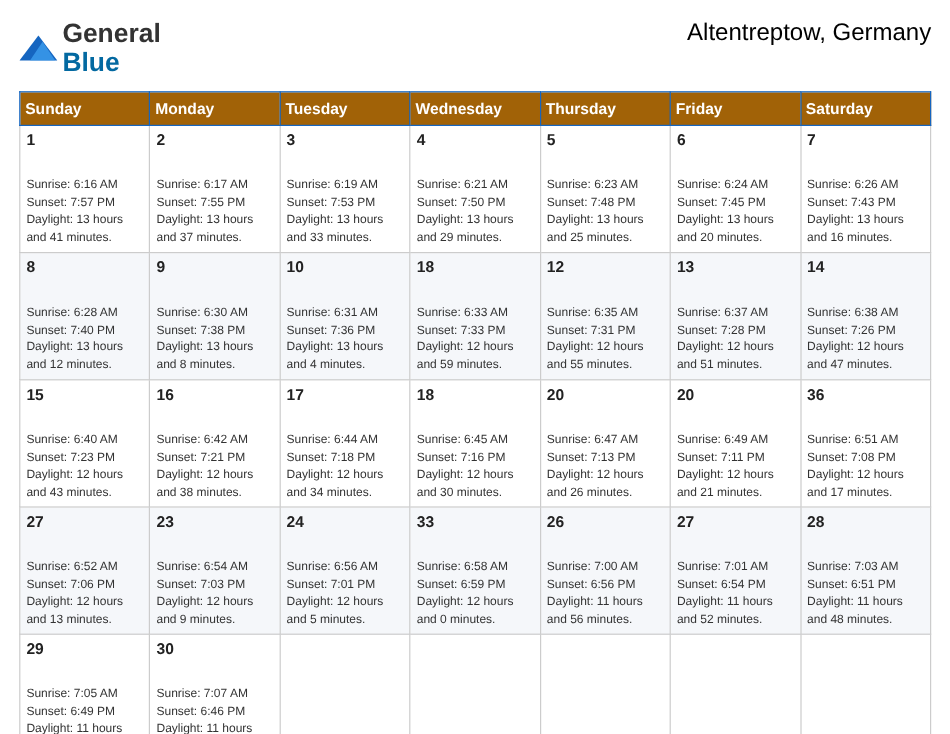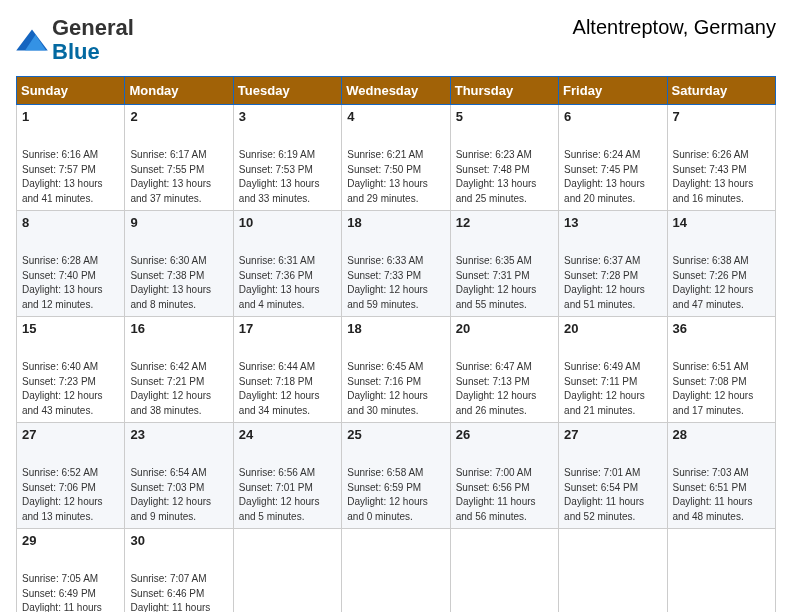--- a/index.html
+++ b/index.html
@@ -205,21 +205,21 @@
         </td>
         <td>
           <span class="day-num">23</span>
           <div class="day-info">Sunrise: 6:54 AM<br>Sunset: 7:03 PM<br>Daylight: 12 hours<br>and 9 minutes.</div>
         </td>
         <td>
           <span class="day-num">24</span>
           <div class="day-info">Sunrise: 6:56 AM<br>Sunset: 7:01 PM<br>Daylight: 12 hours<br>and 5 minutes.</div>
         </td>
         <td>
-          <span class="day-num">25</span>
+          <span class="day-num">33</span>
           <div class="day-info">Sunrise: 6:58 AM<br>Sunset: 6:59 PM<br>Daylight: 12 hours<br>and 0 minutes.</div>
         </td>
         <td>
           <span class="day-num">26</span>
           <div class="day-info">Sunrise: 7:00 AM<br>Sunset: 6:56 PM<br>Daylight: 11 hours<br>and 56 minutes.</div>
         </td>
         <td>
           <span class="day-num">27</span>
           <div class="day-info">Sunrise: 7:01 AM<br>Sunset: 6:54 PM<br>Daylight: 11 hours<br>and 52 minutes.</div>
         </td>

